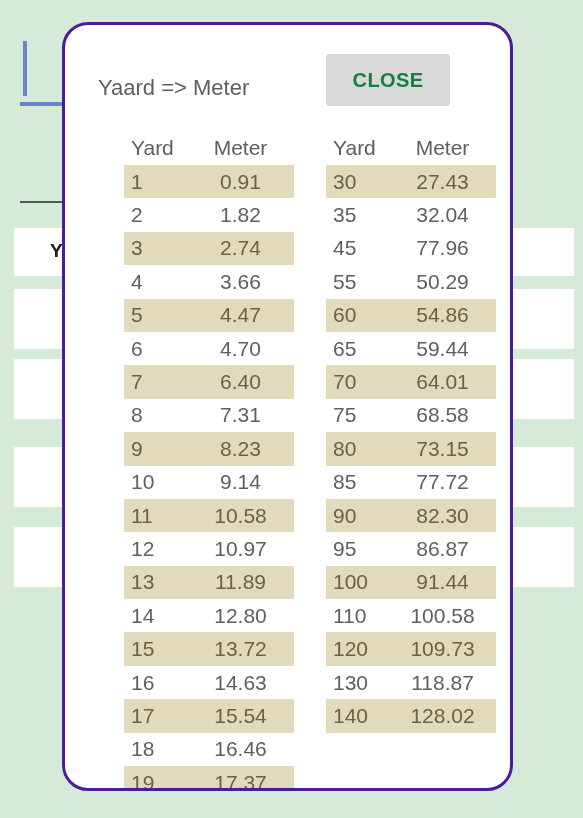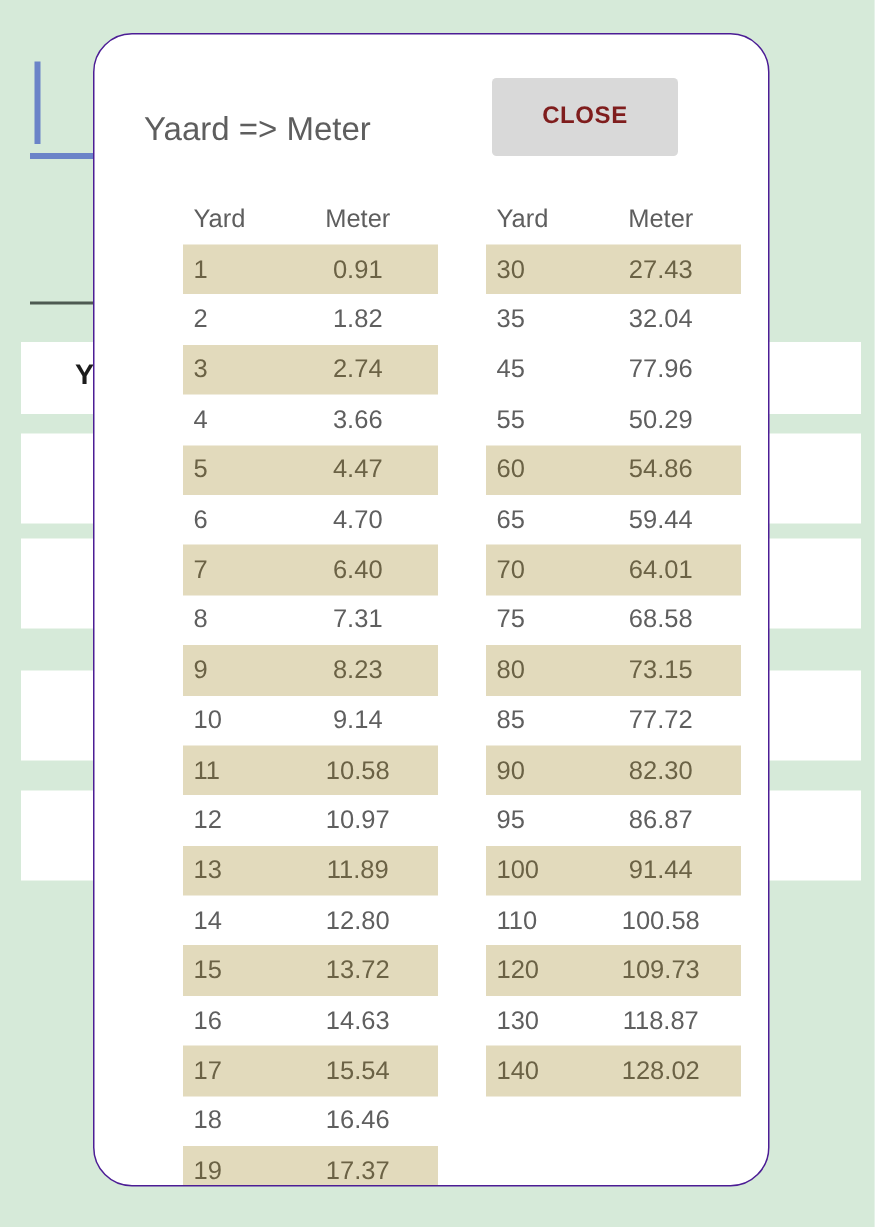--- a/index.html
+++ b/index.html
@@ -68,21 +68,21 @@
   .bg-card-row-4 { left: 14px; top: 527px; width: 560px; height: 60px; }
 
   
   #conversion-dialog {
     position: absolute;
     left: 62px;
     top: 22px;
     width: 451px;
     height: 769px;
     background: #ffffff;
-    border: 1px solid #4c1d95;
+    border: 3px solid #4c1d95;
     border-radius: 26px;
     overflow: hidden;
   }
   .dialog-header {
     position: relative;
     height: 106px;
   }
   .dialog-title {
     position: absolute;
     left: 33px;
@@ -94,24 +94,24 @@
   .close-button {
     position: absolute;
     right: 60px;
     top: 29px;
     width: 124px;
     height: 52px;
     background: #d9d9d9;
     border: none;
     border-radius: 3px;
     font-family: "Liberation Sans", sans-serif;
-    font-size: 16px;
+    font-size: 20px;
     font-weight: bold;
     letter-spacing: 0.4px;
-    color: #7f1d1d;
+    color: #15803d;
     cursor: pointer;
   }
 
   .tables-wrap {
     position: absolute;
     left: 0;
     top: 106px;
     right: 0;
     bottom: 0;
     display: flex;
@@ -119,21 +119,21 @@
     padding-left: 59px;
   }
   .conv-table {
     width: 170px;
     flex: none;
   }
   .conv-table .row {
     display: flex;
     height: 33.4px;
     align-items: center;
-    font-size: 17px;
+    font-size: 21px;
     color: #5f5f5f;
   }
   .conv-table .row.head {
     height: 34px;
     color: #5e5e5e;
   }
   .conv-table .row.alt {
     background: #e2dabc;
     color: #6b6245;
   }

